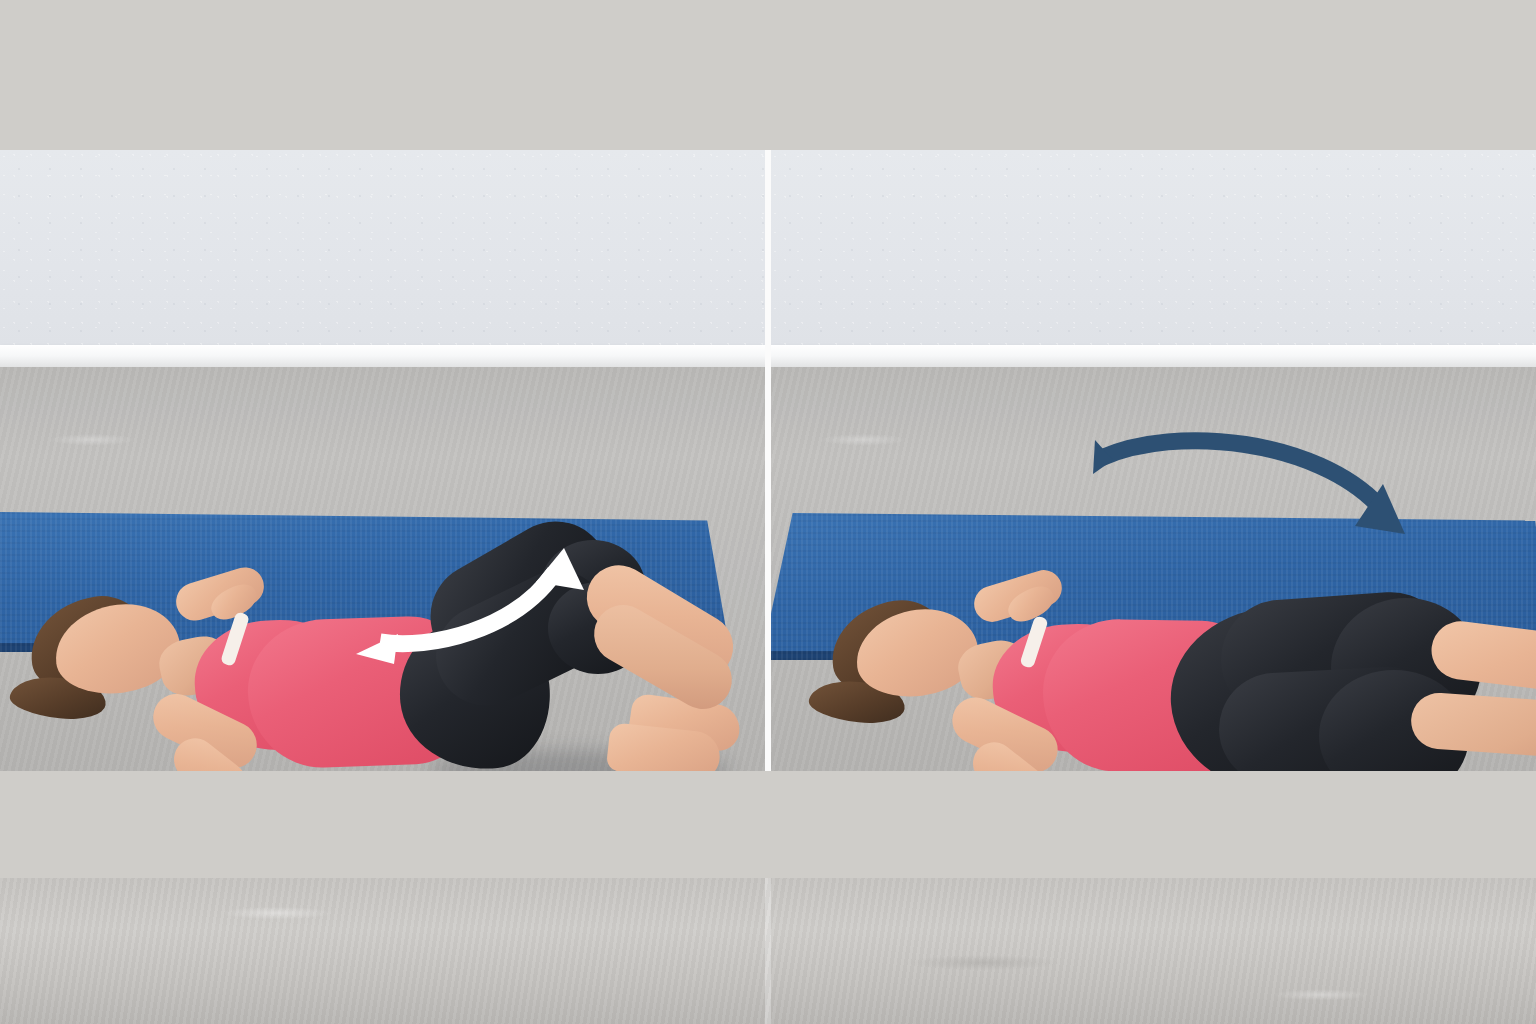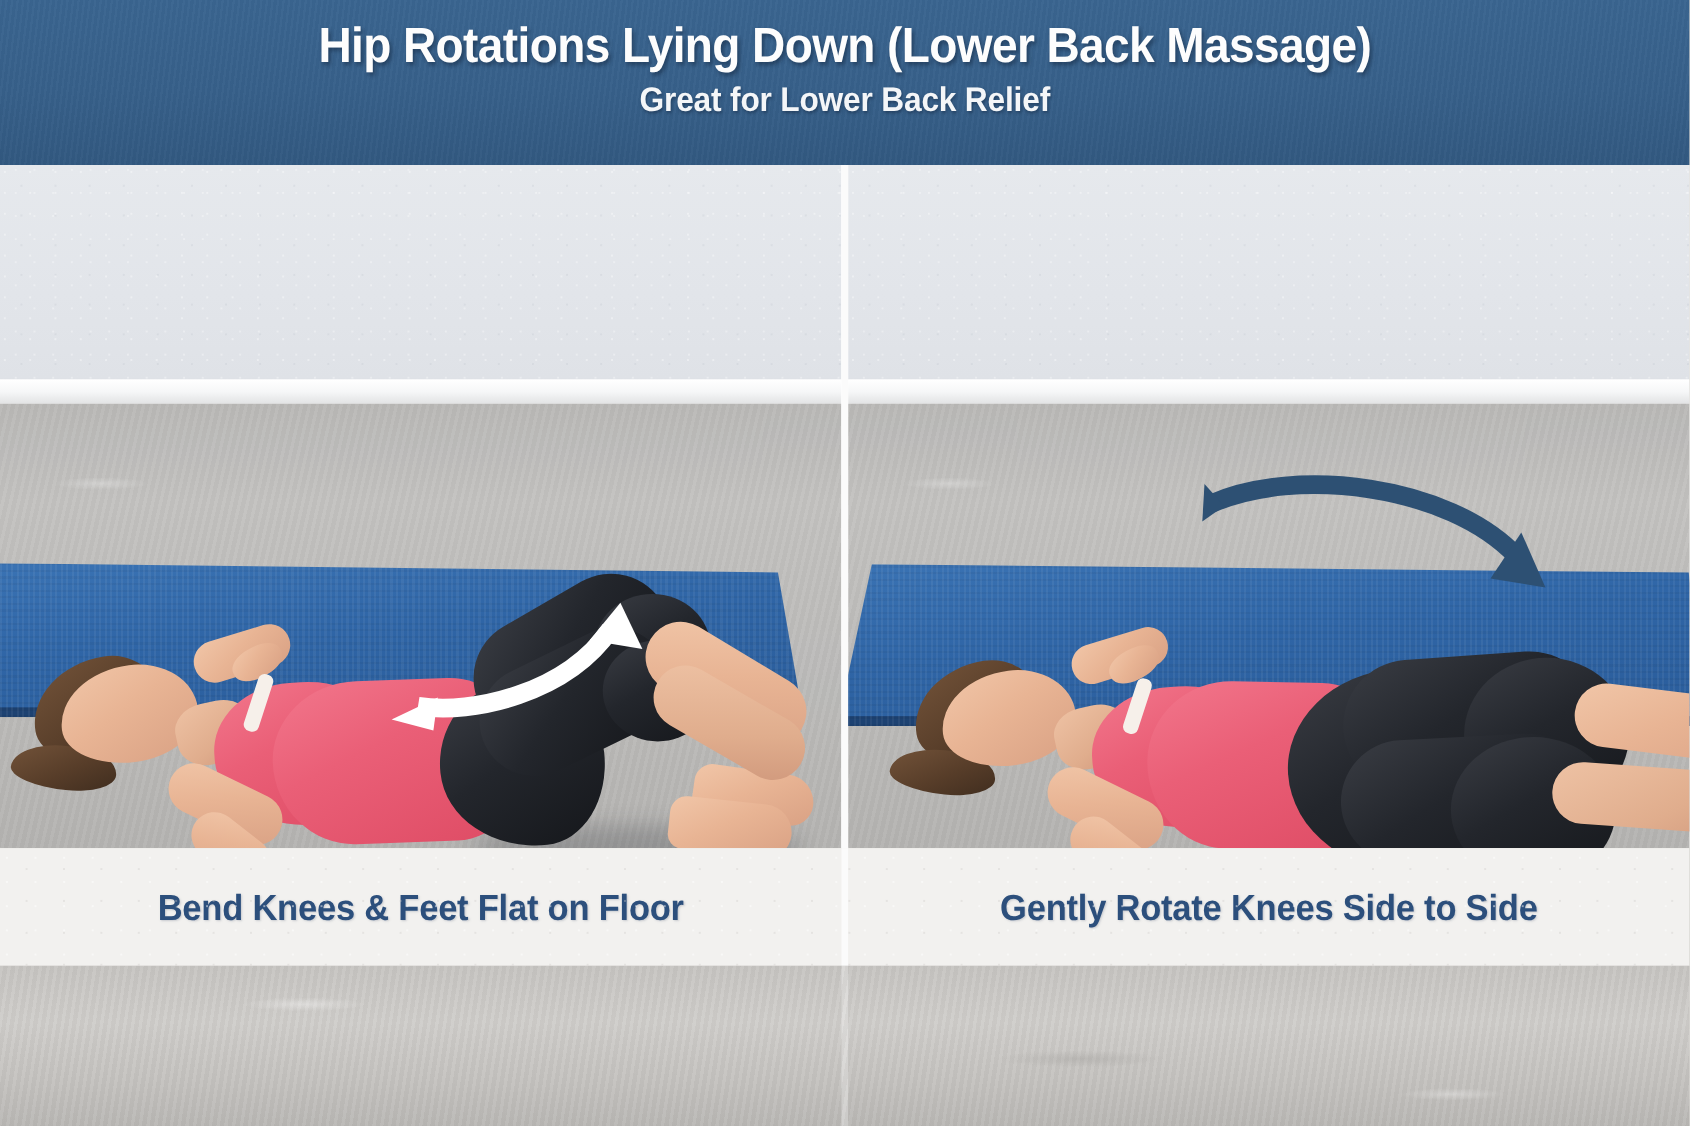--- a/index.html
+++ b/index.html
@@ -184,24 +184,20 @@
       radial-gradient(ellipse 70px 8px at 86% 80%, rgba(255,255,255,.30), transparent 70%),
       repeating-linear-gradient(99deg, rgba(255,255,255,.05) 0 3px, rgba(120,118,115,.055) 3px 7px);
   }
   .fdiv{ position:absolute; left:765px; top:0; width:6px; height:146px; background:rgba(250,250,250,.35); }
 </style>
 </head>
 <body>
 
 <div class="poster">
 
-  <div class="header">
-    <div class="title">Hip Rotations Lying Down (Lower Back Massage)</div>
-    <div class="subtitle">Great for Lower Back Relief</div>
-  </div>
 
   <div class="photo-row">
 
     <div class="panel left">
       <div class="wall"></div>
       <div class="baseboard"></div>
       <div class="floor"></div>
 
       <div class="mat mat-left">
           <div class="edge"></div>
@@ -288,24 +284,19 @@
         <path d="M14 40 C 90 6, 230 22, 292 88" stroke="#2d5073" stroke-width="17" fill="none" stroke-linecap="butt"></path>
         <polygon points="318,116 268,108 296,66" fill="#2d5073"></polygon>
         <polygon points="8,22 26,42 6,56" fill="#2d5073"></polygon>
       </svg>
 
     </div>
 
     <div class="divider"></div>
   </div>
 
-  <div class="caption-row">
-    <div class="cap left">Bend Knees &amp; Feet Flat on Floor</div>
-    <div class="cap right">Gently Rotate Knees Side to Side</div>
-    <div class="cap-divider"></div>
-  </div>
 
   <div class="footer">
     <div class="fdiv"></div>
 
   </div>
 
 </div>
 
 </body></html>

